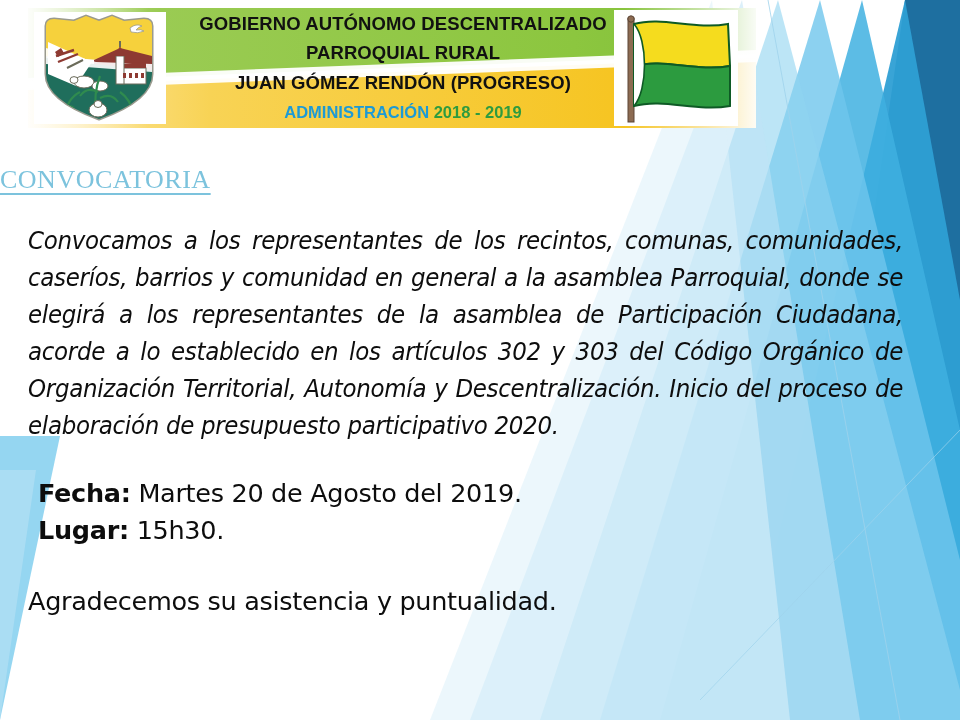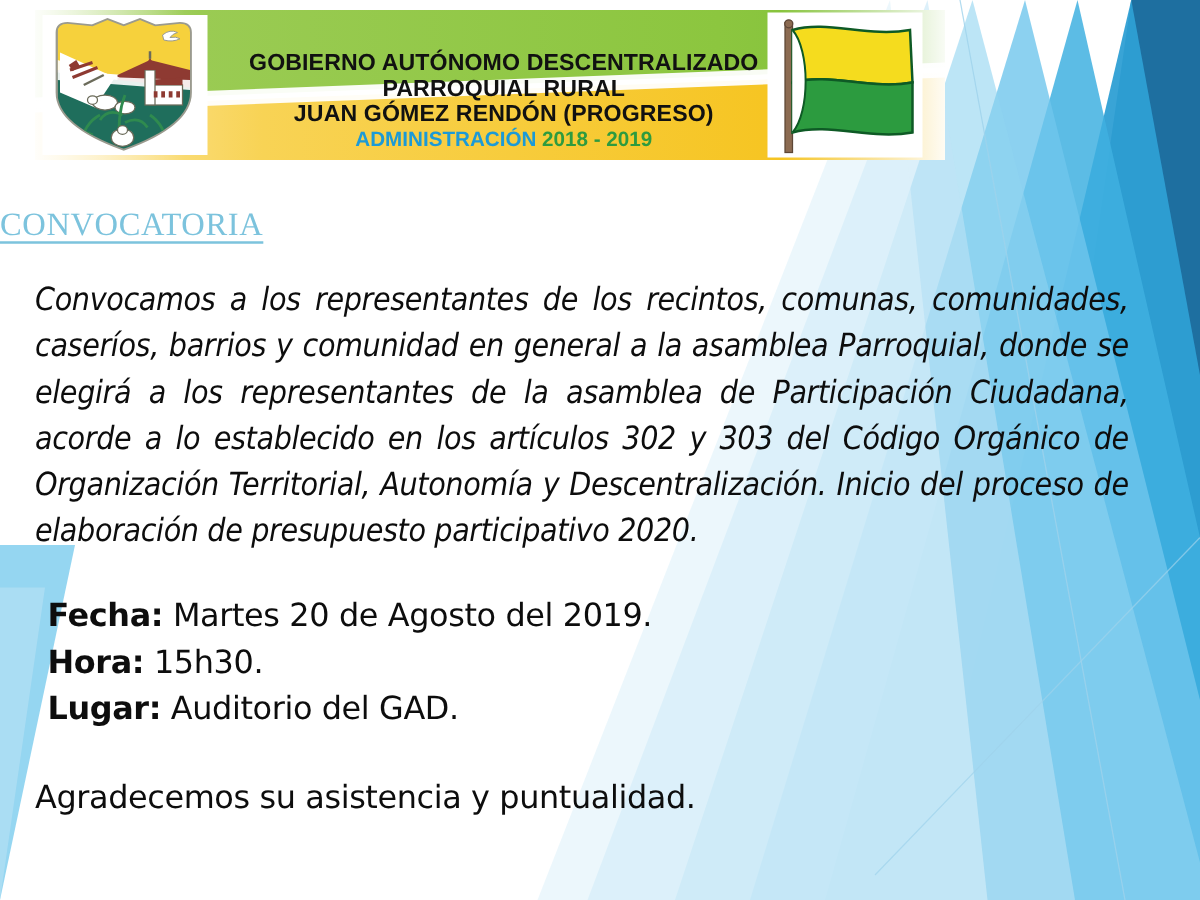--- a/index.html
+++ b/index.html
@@ -16,21 +16,21 @@
 
   
   .banner{
     position:absolute;left:28px;top:8px;width:728px;height:120px;z-index:3;
   }
   .banner-svg{position:absolute;inset:0;width:728px;height:120px;}
 
   .banner-text{
     position:absolute;left:150px;top:6px;width:450px;height:108px;
     text-align:center;z-index:4;
-    display:flex;flex-direction:column;justify-content:flex-end;
+    display:flex;flex-direction:column;justify-content:space-between;
     font-family:"Liberation Sans", sans-serif;
   }
   .bt-line{
     font-weight:bold;color:#111111;letter-spacing:.1px;line-height:1.12;
     font-size:18.5px;white-space:nowrap;
   }
   .bt-line.l3{font-size:18.5px;}
   .bt-admin{font-size:16.5px;font-weight:bold;line-height:1.15;margin-top:1px;white-space:nowrap;}
   .bt-admin .admin-word{color:#1C9AD6;}
   .bt-admin .admin-years{color:#2E9B3F;}
@@ -223,23 +223,19 @@
 <div class="body-wrap">
 
   <p class="para">Convocamos a los representantes de los recintos, comunas, comunidades, caseríos, barrios y comunidad en general a la asamblea Parroquial, donde se elegirá a los representantes de la asamblea de Participación Ciudadana, acorde a lo establecido en los artículos 302 y 303 del Código Orgánico de Organización Territorial, Autonomía y Descentralización. Inicio del proceso de elaboración de presupuesto participativo 2020.</p>
 
   <div class="details">
     <div class="row">
       <span class="lbl">Fecha:</span>
       <span>Martes 20 de Agosto del 2019.</span>
     </div>
     <div class="row">
-      <span class="lbl">Hora:</span>
+      <span class="lbl">Lugar:</span>
       <span>15h30.</span>
     </div>
-    <div class="row">
-      <span class="lbl">Lugar:</span>
-      <span>Auditorio del GAD.</span>
-    </div>
   </div>
 
   <div class="closing">Agradecemos su asistencia y puntualidad.</div>
 </div>
 
 </body></html>

